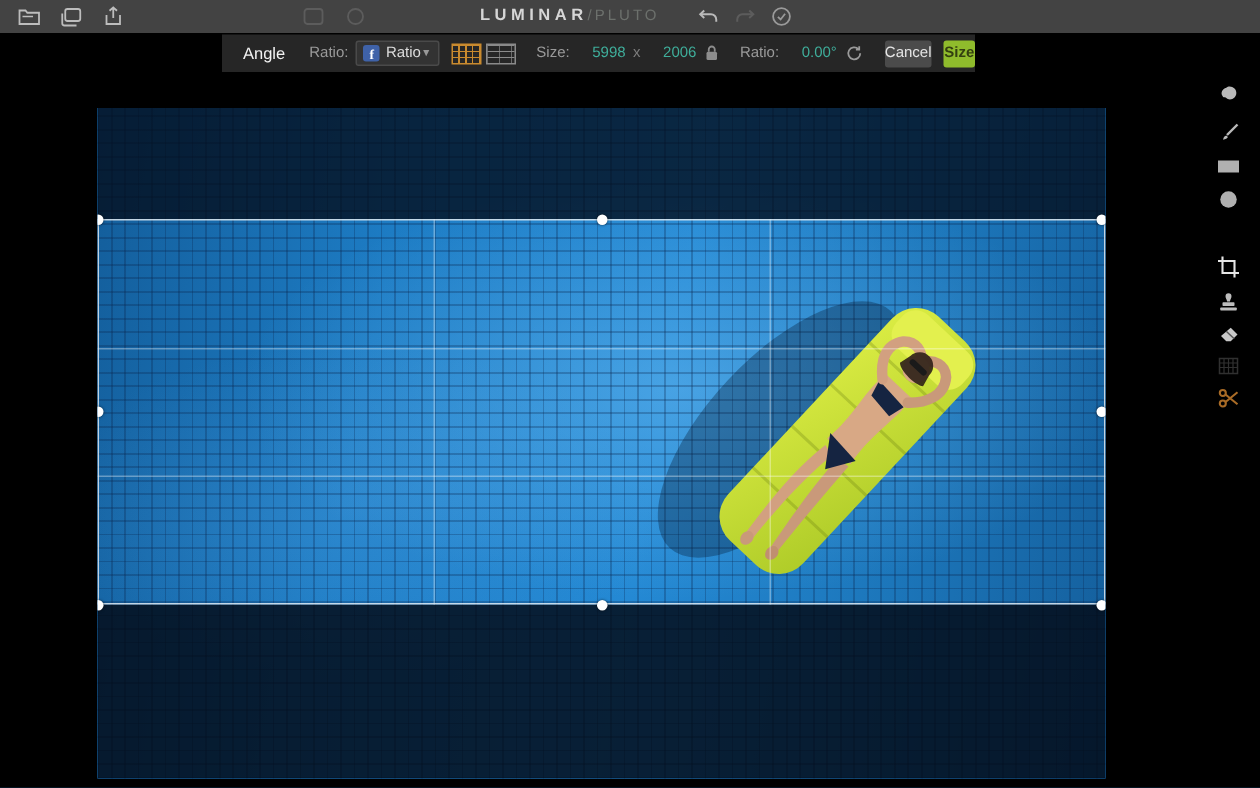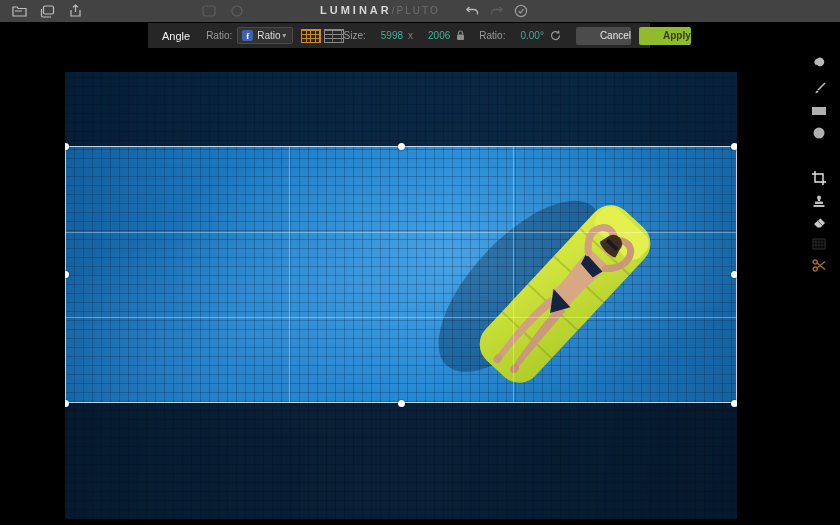--- a/index.html
+++ b/index.html
@@ -28,27 +28,27 @@
   .dd-caret{color:#999;font-size:7px;}
   .grid-btn{margin-left:8px;width:22px;height:16px;border-radius:2px;display:flex;align-items:center;justify-content:center;}
   .grid-btn + .grid-btn{margin-left:3px;}
   .mini-grid{width:18px;height:12px;border:1px solid #c98a2e;
     background:
       repeating-linear-gradient(90deg,transparent 0 3.6px,#c98a2e 3.6px 4.5px),
       repeating-linear-gradient(0deg,transparent 0 3.2px,#c98a2e 3.2px 4px);}
   .mini-grid.gray{border-color:#8a8a8a;background:
       repeating-linear-gradient(0deg,transparent 0 3.2px,#8a8a8a 3.2px 4px),
       repeating-linear-gradient(90deg,transparent 0 7.5px,#6a6a6a 7.5px 8.3px);}
-  .size-lbl{}
+  .size-lbl{margin-left:14px;}
   .val{color:#3fae9b;margin-left:15px;}
   .x-sep{margin-left:5px;color:#7d7d7d;}
   .lock{margin-left:6px;display:flex;}
   .angle-lbl{margin-left:14px;}
   .reset-ic{margin-left:6px;display:flex;}
-  .btn{height:18px;border-radius:2px;display:flex;align-items:center;justify-content:center;font-size:10px;padding-left:24px;}
+  .btn{height:18px;border-radius:2px;display:flex;align-items:center;justify-content:center;font-size:10px;}
   .btn-cancel{margin-left:15px;width:56px;background:#4b4b4b;color:#e5e5e5;}
   .btn-apply{margin-left:8px;width:46px;background:#8fbb2c;color:#333f10;font-weight:bold;}
 
   
   .rail{position:absolute;left:804px;top:50px;width:30px;}
   .rail-ic{position:absolute;left:0;width:30px;height:18px;display:flex;align-items:center;justify-content:center;}
 
   
   .photo{position:absolute;left:65px;top:72px;width:672px;height:447px;overflow:hidden;
     background-color:#1a73bd;
@@ -152,21 +152,21 @@
     </span>
     <span class="lbl angle-lbl">Ratio:</span>
     <span class="val">0.00°</span>
     <span class="reset-ic">
       <svg width="11" height="11" viewBox="0 0 11 11">
           <path d="M9.5 5.5a4 4 0 1 1-1.2-2.8" fill="none" stroke="#9a9a9a" stroke-width="1.2"></path>
           <path d="M8.8 0.8v2.2H6.6" fill="none" stroke="#9a9a9a" stroke-width="1.2"></path>
         </svg>
     </span>
     <div class="btn btn-cancel">Cancel</div>
-    <div class="btn btn-apply">Apply</div>
+    <div class="btn btn-apply">Size</div>
   </div>
 
   <div class="rail">
     <div class="rail-ic" style="top:4px">
       <svg width="15" height="14" viewBox="0 0 15 14">
           <path d="M3 8c-1.5-2 0-5 2.5-5.5C7 1 9.5 1.5 11 3c1.8 1.8 1.5 4.5 0 6-1.2 1.2-3 1.6-4.5 1-.8-.3-1-1.2-2-1.2S3.8 9 3 8z" fill="#b9b9b9"></path>
         </svg>
     </div>
     <div class="rail-ic" style="top:29px">
       <svg width="15" height="15" viewBox="0 0 15 15">

